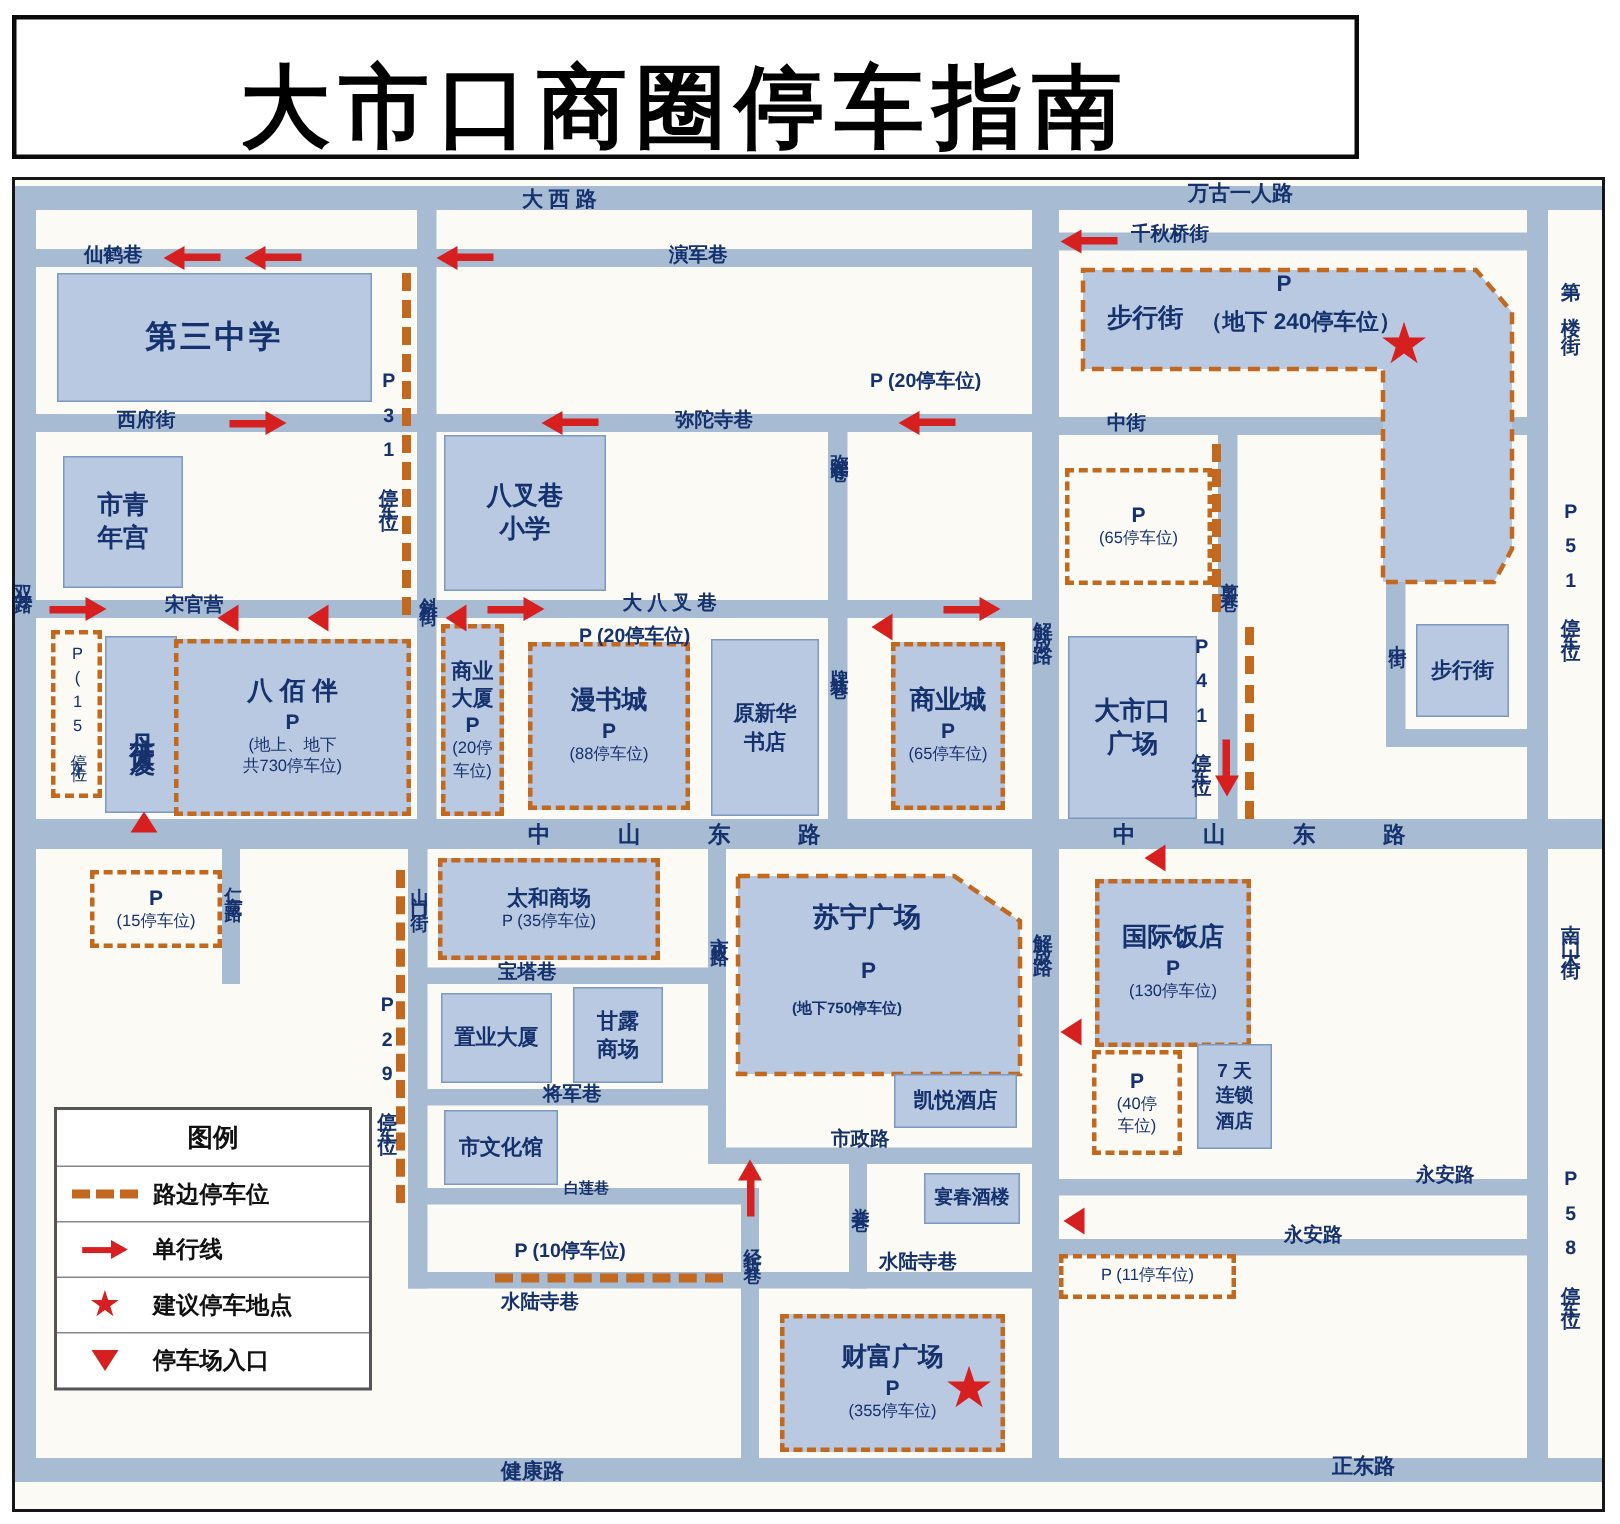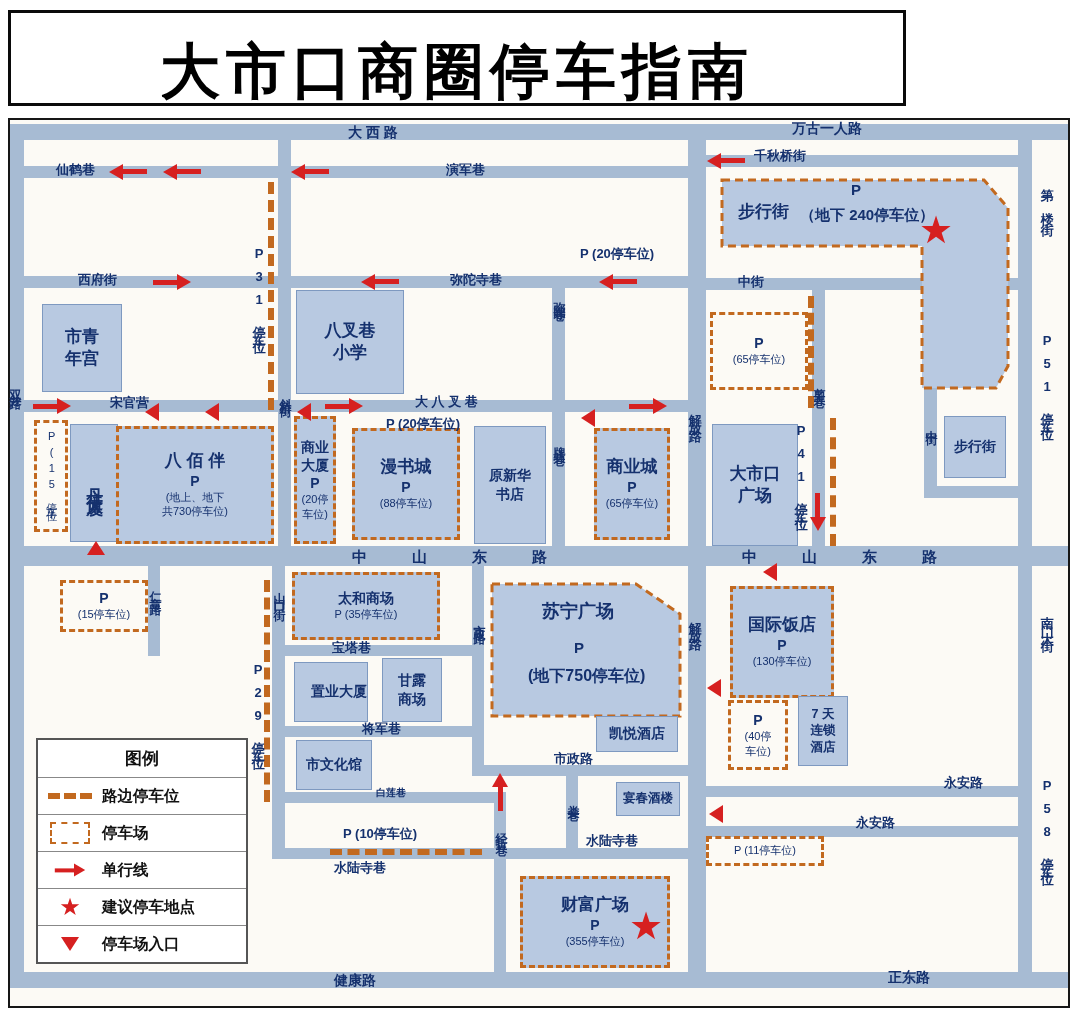--- a/index.html
+++ b/index.html
@@ -96,20 +96,23 @@
       <div class="poly" style="left: 716px; top: 174px; width: 300px; height: 226px;">
         <svg width="300" height="226">
           <polygon points="6,6 268,6 292,34 292,192 280,214 206,214 206,72 6,72" fill="#b8c9e1" stroke="#c2691f" stroke-width="3" stroke-dasharray="8 5"></polygon>
         </svg>
       </div>
       <div class="poly" style="left: 488px; top: 580px; width: 196px; height: 140px;">
         <svg width="196" height="140">
           <polygon points="4,4 148,4 192,34 192,136 4,136" fill="#b8c9e1" stroke="#c2691f" stroke-width="3" stroke-dasharray="8 5"></polygon>
         </svg>
       </div>
+      <div class="bld" style="left: 38px; top: 182px; width: 210px; height: 86px;">
+        <div class="ln xl">第三中学</div>
+      </div>
       <div class="bld" style="left: 42px; top: 304px; width: 80px; height: 88px;">
         <div class="ln big">市青</div>
         <div class="ln big">年宫</div>
       </div>
       <div class="bld" style="left: 296px; top: 290px; width: 108px; height: 104px;">
         <div class="ln big">八叉巷</div>
         <div class="ln big">小学</div>
       </div>
       <div class="bld vert" style="left: 70px; top: 424px; width: 48px; height: 118px;">
         <div class="ln big">丹徒大厦</div>
@@ -145,21 +148,21 @@
         <div class="ln big">大市口</div>
         <div class="ln big">广场</div>
       </div>
       <div class="bld" style="left: 944px; top: 416px; width: 62px; height: 62px;">
         <div class="ln mid">步行街</div>
       </div>
       <div class="bld dashed" style="left: 292px; top: 572px; width: 148px; height: 68px;">
         <div class="ln mid">太和商场</div>
         <div class="ln small">P (35停车位)</div>
       </div>
-      <div class="bld" style="left: 294px; top: 662px; width: 74px; height: 60px; align-items: flex-end;">
+      <div class="bld" style="left: 294px; top: 662px; width: 74px; height: 60px;">
         <div class="ln mid">置业大厦</div>
       </div>
       <div class="bld" style="left: 382px; top: 658px; width: 60px; height: 64px;">
         <div class="ln mid">甘露</div>
         <div class="ln mid">商场</div>
       </div>
       <div class="bld" style="left: 296px; top: 740px; width: 76px; height: 50px;">
         <div class="ln mid">市文化馆</div>
       </div>
       <div class="bld" style="left: 596px; top: 716px; width: 82px; height: 36px;">
@@ -245,21 +248,21 @@
       <div class="lbl" style="font-size: 13px; left: 580px; top: 247px;">P (20停车位)</div>
       <div class="lbl" style="font-size: 13px; left: 386px; top: 417px;">P (20停车位)</div>
       <div class="lbl vert" style="font-size: 13px; letter-spacing: 8px; left: 252px; top: 246px;">P31停车位</div>
       <div class="lbl vert" style="font-size: 13px; letter-spacing: 8px; left: 794px; top: 423px;">P41停车位</div>
       <div class="lbl vert" style="font-size: 13px; letter-spacing: 8px; left: 1040px; top: 333px;">P51停车位</div>
       <div class="lbl vert" style="font-size: 13px; letter-spacing: 8px; left: 251px; top: 662px;">P29停车位</div>
       <div class="lbl vert" style="font-size: 13px; letter-spacing: 8px; left: 1040px; top: 778px;">P58停车位</div>
       <div class="lbl" style="font-size: 13px; left: 343px; top: 827px;">P (10停车位)</div>
       <div class="lbl" style="font-size: 18px; left: 542px; top: 602px;">苏宁广场</div>
       <div class="lbl" style="font-size: 15px; left: 574px; top: 640px;">P</div>
-      <div class="lbl" style="font-size: 16px; left: 528px; top: 668px;">(地下750停车位)</div>
+      <div class="lbl" style="font-size: 10px; left: 528px; top: 668px;">(地下750停车位)</div>
       <div class="arrow dir-left" style="left: 109px; top: 164px;">
         <div class="s"></div>
         <div class="h"></div>
       </div>
       <div class="arrow dir-left" style="left: 163px; top: 164px;">
         <div class="s"></div>
         <div class="h"></div>
       </div>
       <div class="arrow dir-left" style="left: 291px; top: 164px;">
         <div class="s"></div>
@@ -315,26 +318,20 @@
   <div class="legend">
     <div class="legend-title">图例</div>
     <div id="legend-rows">
         <div class="lrow">
           <div class="lsym sym-roadside">
             <div class="bar"></div>
           </div>
           <div class="llabel">路边停车位</div>
         </div>
         <div class="lrow">
-          <div class="lsym sym-lot">
-            <div class="box"></div>
-          </div>
-          <div class="llabel">停车场</div>
-        </div>
-        <div class="lrow">
           <div class="lsym sym-oneway">
             <div class="arrow" style="position:relative;transform:scale(.8)">
               <div class="s"></div>
               <div class="h"></div>
             </div>
           </div>
           <div class="llabel">单行线</div>
         </div>
         <div class="lrow">
           <div class="lsym sym-star">★</div>

